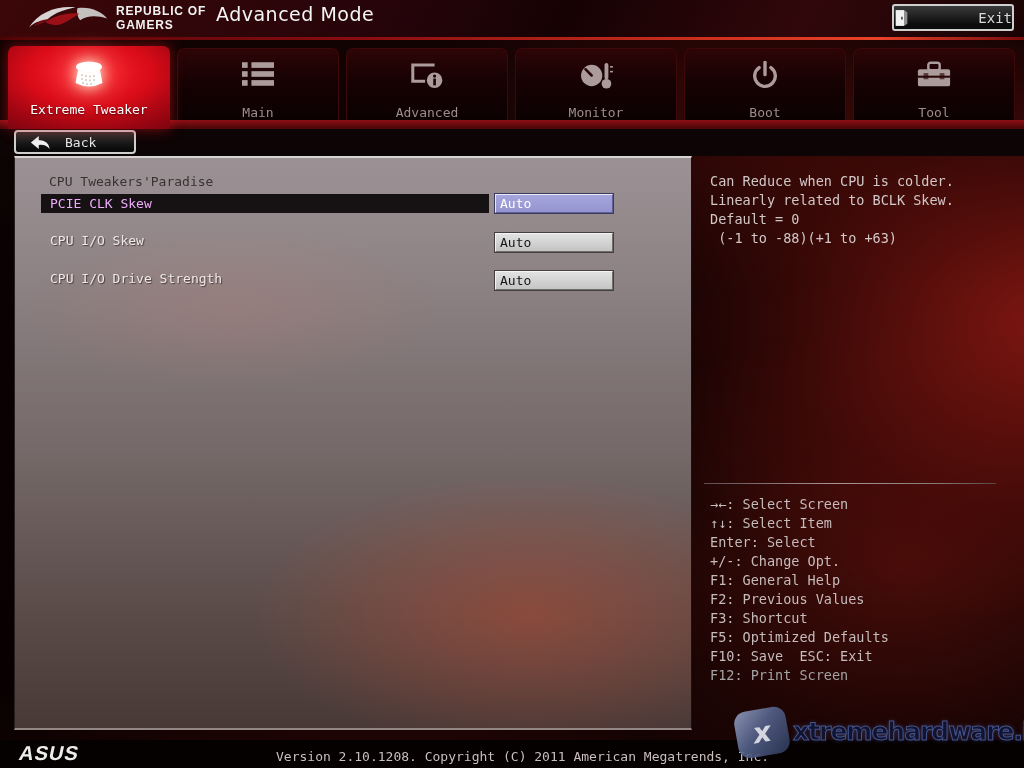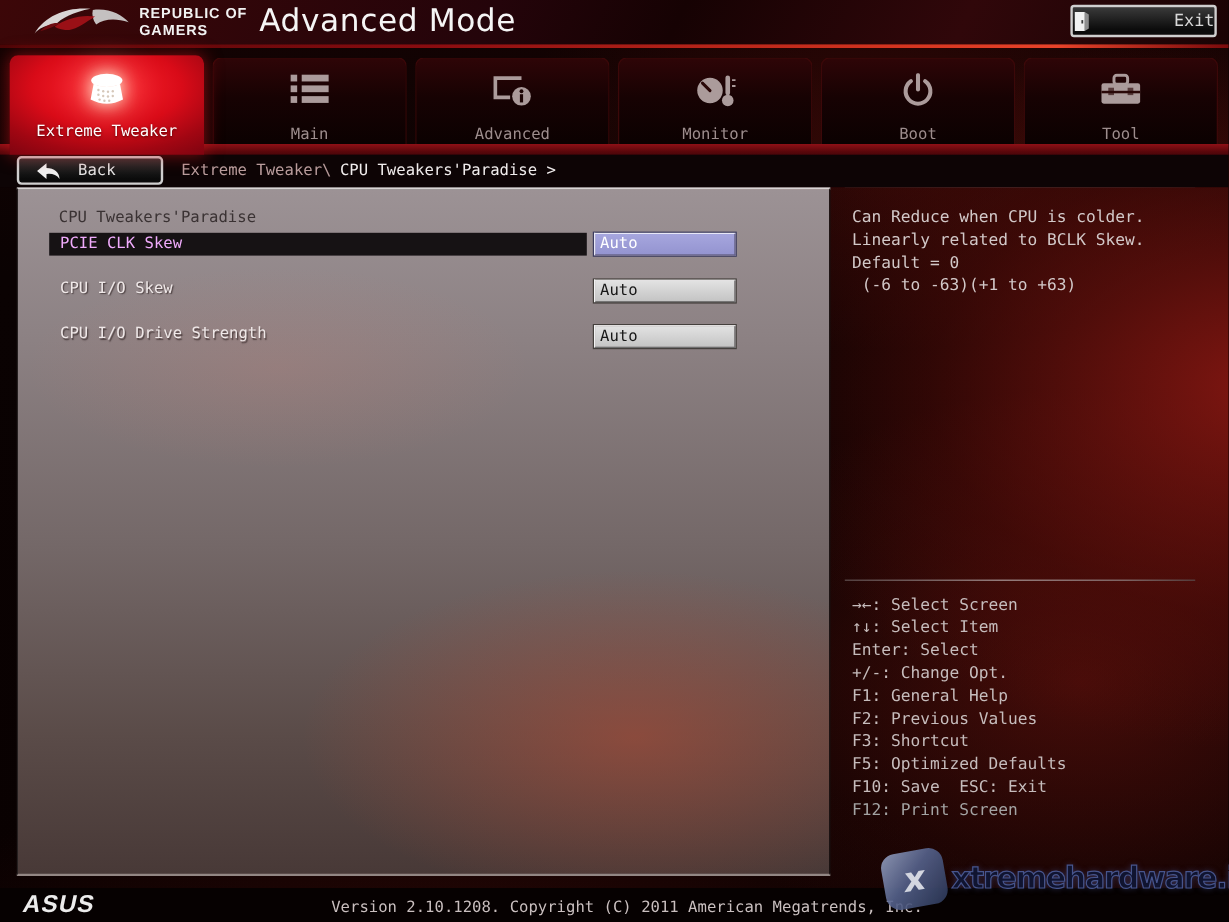--- a/index.html
+++ b/index.html
@@ -12,21 +12,21 @@
       radial-gradient(460px 240px at 72% 16%, rgba(90,14,10,.5), transparent 70%),
       radial-gradient(720px 300px at 38% 108%, rgba(80,14,10,.5), transparent 70%),
       linear-gradient(180deg,#140303 0%,#0a0202 30%,#090101 100%);}
   
   .header{position:absolute;left:0;top:0;width:1024px;height:37px;
     background:linear-gradient(115deg,#3c0708 0%,#24040a 40%,#160203 55%,#30070a 78%,#1a0304 100%);}
   .rog-logo{position:absolute;left:26px;top:2px;}
   .brand{position:absolute;left:116px;top:4px;color:#f2f2f2;
     font-family:"Liberation Sans",sans-serif;font-weight:bold;font-size:12px;line-height:14px;letter-spacing:.8px;}
   .app-title{position:absolute;left:216px;top:3px;color:#f5f5f5;
-    font-family:"DejaVu Sans","Liberation Sans",sans-serif;font-size:26px;letter-spacing:.5px;}
+    font-family:"DejaVu Sans","Liberation Sans",sans-serif;font-size:19px;letter-spacing:.5px;}
   .exit-btn{position:absolute;left:892px;top:4px;width:122px;height:27px;box-sizing:border-box;
     border:2px solid #cfcfcf;border-radius:3px;background:linear-gradient(180deg,#3a3a3a,#0c0c0c 80%);
     display:flex;align-items:center;justify-content:space-between;gap:12px;color:#d8d8d8;font-size:14px;cursor:pointer;}
   .header-line{position:absolute;left:0;top:37px;width:1024px;height:3px;
     background:linear-gradient(90deg,#4a0506,#8a0c10 35%,#d2331f 72%,#e8432a 86%,#7a0a0c);}
   
   .tab{position:absolute;top:48px;width:162px;height:72px;box-sizing:border-box;border-radius:7px 7px 0 0;
     background:linear-gradient(180deg,#2e0507 0%,#170203 45%,#0b0101 100%);
     border:1px solid #3c0809;border-bottom:none;color:#9d8d8d;cursor:pointer;}
   .tab .tab-icon{position:absolute;left:0;right:0;top:12px;display:flex;justify-content:center;color:#ab9b9b;}
@@ -205,44 +205,41 @@
 
   <div class="crumb-row">
     <div class="back-btn">
       <span style="display:flex;">
         <svg width="21" height="15" viewBox="0 0 24 17">
           <path d="M10 1 L1 8.5 L10 16 L10 11.3 Q18 10.3 22.5 16 Q21.5 6 10 5.6 Z" fill="#f0f0f0"></path>
         </svg>
       </span>
       <span>Back</span>
     </div>
-    <div class="crumb">
-      <span class="parent">Extreme Tweaker\</span><span class="current">CPU Tweakers'Paradise &gt;</span>
-    </div>
   </div>
 
   <div class="panel">
     <div class="panel-heading">CPU Tweakers'Paradise</div>
 
     <div class="row-bar y-sel">PCIE CLK Skew</div>
     <div class="value-box selected y-sel">Auto</div>
 
     <div class="row-label y-r2">CPU I/O Skew</div>
     <div class="value-box y-r2">Auto</div>
 
     <div class="row-label y-r3">CPU I/O Drive Strength</div>
     <div class="value-box y-r3">Auto</div>
   </div>
 
   <div class="sep sep1"></div>
   <div class="help">
     <span>Can Reduce when CPU is colder.</span>
     <span>Linearly related to BCLK Skew.</span>
     <span>Default = 0</span>
-    <span> (-6 to -63)(+1 to +63)</span>
+    <span> (-1 to -88)(+1 to +63)</span>
   </div>
   <div class="sep sep2"></div>
   <div class="legend">
     <span>→←: Select Screen</span>
     <span>↑↓: Select Item</span>
     <span>Enter: Select</span>
     <span>+/-: Change Opt.</span>
     <span>F1: General Help</span>
     <span>F2: Previous Values</span>
     <span>F3: Shortcut</span>

